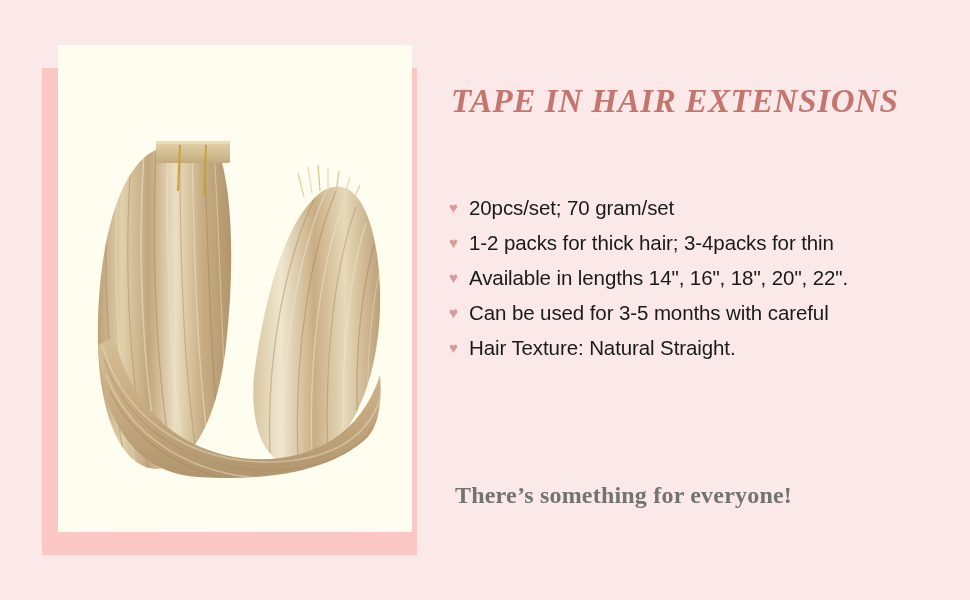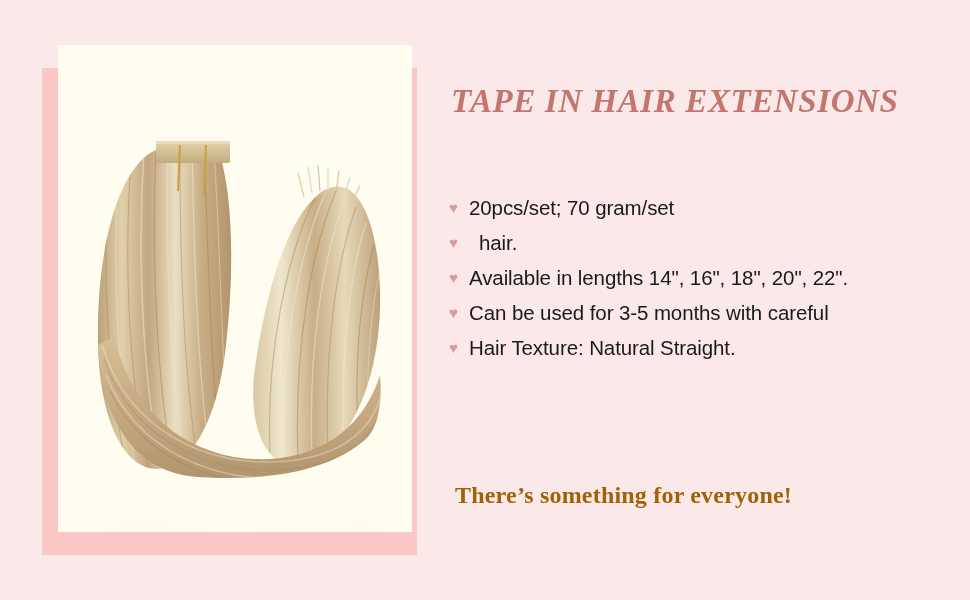--- a/index.html
+++ b/index.html
@@ -119,21 +119,21 @@
     line-height: 35px;
   }
   .feature-item.indent {
     padding-left: 32px;
   }
 
   .tagline {
     position: absolute;
     left: 8px;
     top: 479px;
-    color: #a16207;
+    color: #737373;
     font-family: "Liberation Serif", serif;
     font-weight: bold;
     font-size: 24px;
     line-height: 32px;
     letter-spacing: 0.2px;
     white-space: nowrap;
   }
 </style>
 </head>
 <body>
@@ -269,22 +269,21 @@
   </div>
 
   <div id="copy-block">
 
     <div class="headline">
       <span>TAPE IN HAIR EXTENSIONS</span>
     </div>
 
     <ul class="feature-list">
         <li class="feature-item"><span class="heart">♥</span><span> 20pcs/set; 70 gram/set</span></li>
-        <li class="feature-item"><span class="heart">♥</span></li>
-        <li class="feature-item indent"><span>hair.</span></li>
+        <li class="feature-item"><span class="heart">♥</span><span>1-2 packs for thick hair; 3-4packs for thin</span></li>
         <li class="feature-item"><span class="heart">♥</span><span>Available in lengths 14", 16", 18", 20", 22".</span></li>
         <li class="feature-item"><span class="heart">♥</span></li>
         <li class="feature-item"><span class="heart">♥</span><span>Can be used for 3-5 months with careful</span></li>
         <li class="feature-item"><span class="heart">♥</span><span>Hair Texture: Natural Straight.</span></li>
       </ul>
 
     <div class="tagline">There’s something for everyone!</div>
   </div>
 
 </div>

